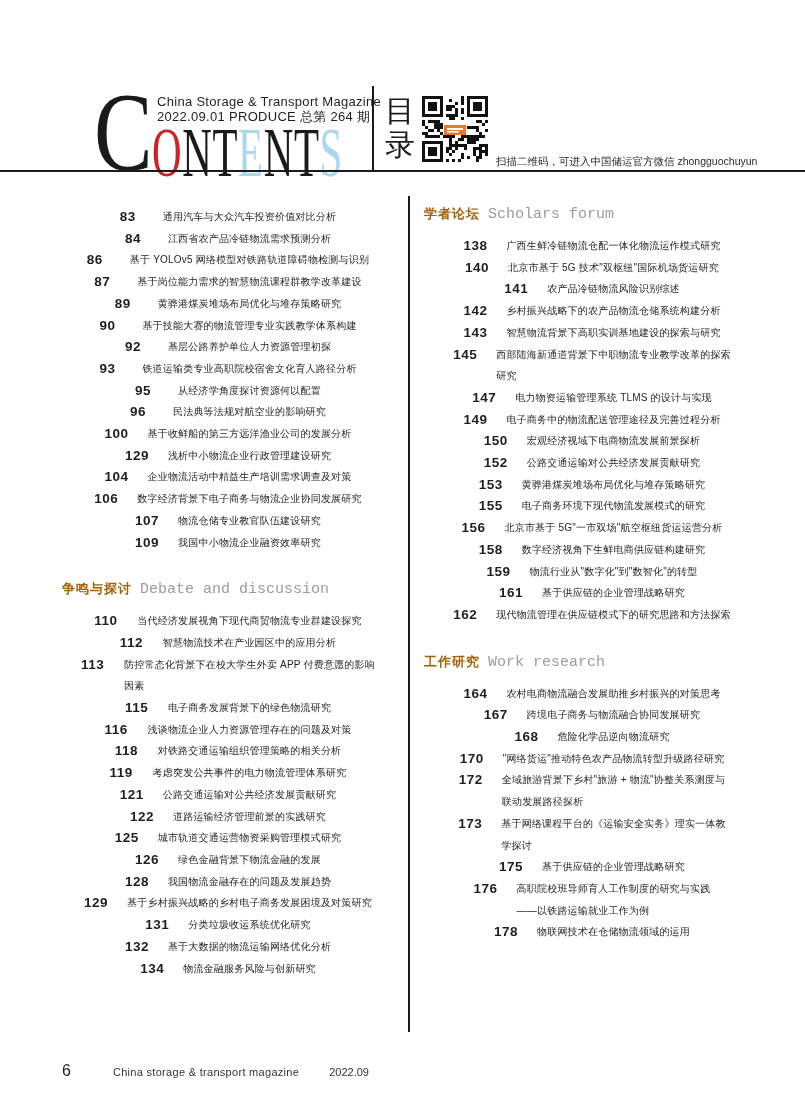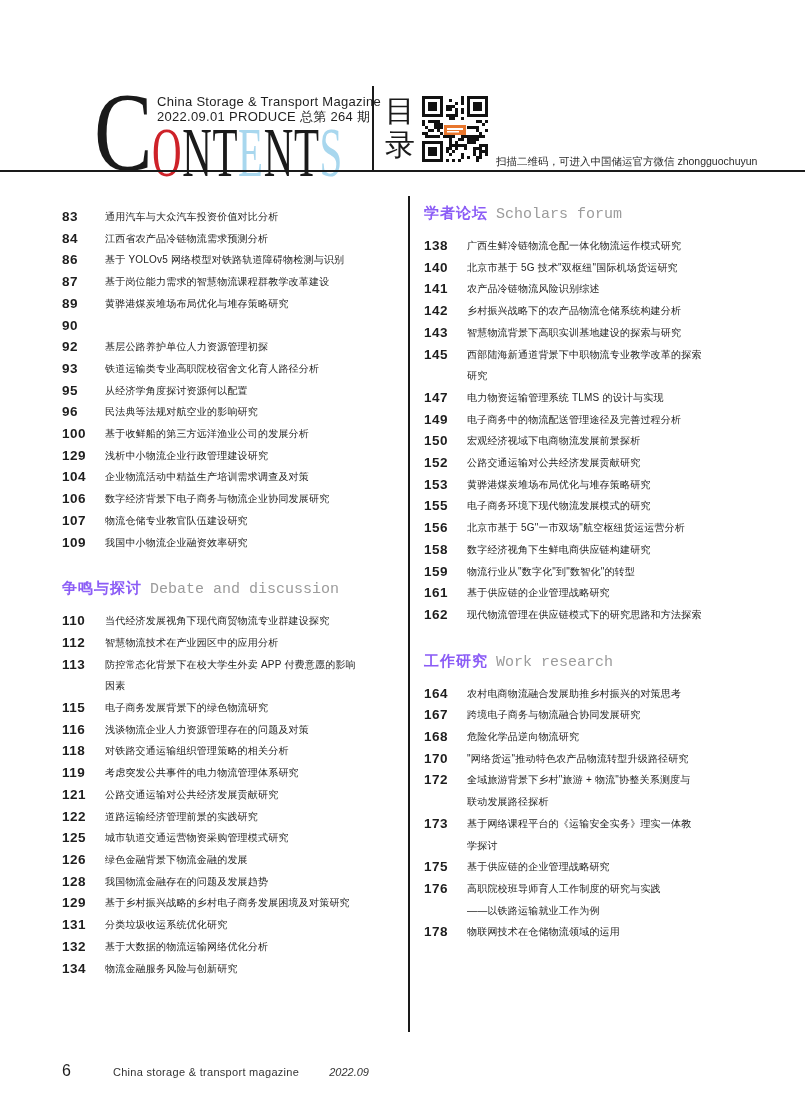--- a/index.html
+++ b/index.html
@@ -38,38 +38,38 @@
   
   .main { position:absolute; top:196px; left:0; width:805px; }
   .col { position:absolute; top:0; }
   .col.left  { left:62px;  width:332px; }
   .col.right { left:424px; width:336px; }
   .col-divider { position:absolute; left:408px; top:196px; width:2px; height:836px; background:#1a1a1a; }
 
   .sec-head { margin:24px 0 9px 0; line-height:22px; white-space:nowrap; }
   .sec-head.first { margin-top:6px; }
   .col.left .sec-first-pad { height:10px; }
-  .sec-zh { font-size:15px; font-weight:700; color:#8b5cf6; letter-spacing:1px; }
+  .sec-zh { font-size:13px; font-weight:700; color:#a16207; letter-spacing:1px; }
   .sec-en { font-family:Liberation Mono, monospace; font-size:15px; color:#9b9b9b; margin-left:8px; }
 
-  .row { display:flex; align-items:flex-start; }
+  .row { display:flex; align-items:flex-start;justify-content:center; }
   .num {
     flex:none; width:43px; font-weight:700; font-size:13.5px;
     line-height:21.7px; color:#1e1e1e; letter-spacing:0.5px;
   }
   .ttl {
     font-size:10px; line-height:21.7px; color:#252525; font-weight:500;
     white-space:pre-line; letter-spacing:0.2px;
   }
 
   
   .footer { position:absolute; left:62px; top:1062px; display:flex; align-items:baseline; }
   .footer .pageno { font-size:16px; color:#1e1e1e; }
   .footer .ftext  { font-size:11px; color:#333; margin-left:42px; letter-spacing:0.3px; }
-  .footer .fdate  { font-size:11px; color:#333; margin-left:30px;font-style:italic; }
+  .footer .fdate  { font-size:11px; color:#333; margin-left:30px; }
 </style>
 </head>
 <body>
 
 <div class="page">
 
   <div class="header">
     <div class="big-c">C</div>
     <div class="title-block">
       <div class="mag-line">China Storage &amp; Transport Magazine</div>
@@ -237,20 +237,21 @@
         <div class="row">
           <span class="num">87</span>
           <span class="ttl">基于岗位能力需求的智慧物流课程群教学改革建设</span>
         </div>
         <div class="row">
           <span class="num">89</span>
           <span class="ttl">黄骅港煤炭堆场布局优化与堆存策略研究</span>
         </div>
         <div class="row">
           <span class="num">90</span>
+          <span class="ttl">基于技能大赛的物流管理专业实践教学体系构建</span>
         </div>
         <div class="row">
           <span class="num">92</span>
           <span class="ttl">基层公路养护单位人力资源管理初探</span>
         </div>
         <div class="row">
           <span class="num">93</span>
           <span class="ttl">铁道运输类专业高职院校宿舍文化育人路径分析</span>
         </div>
         <div class="row">

